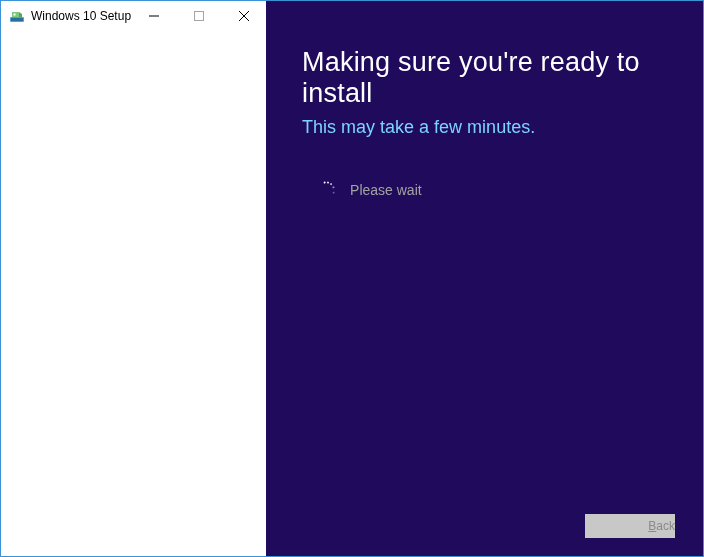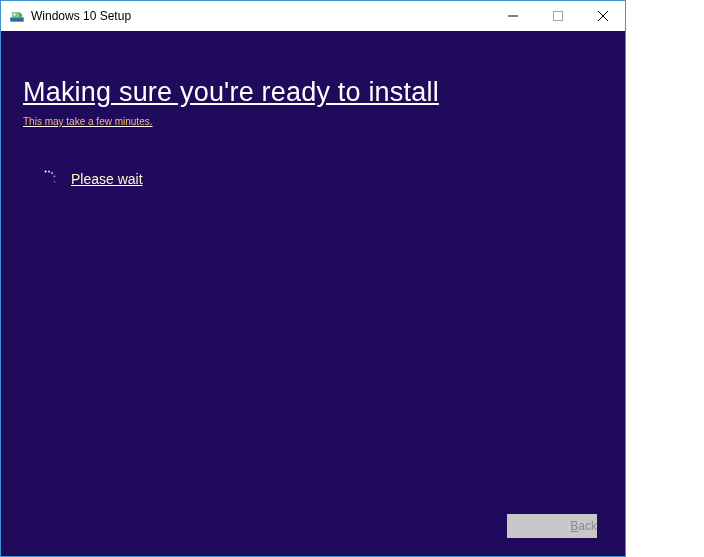--- a/index.html
+++ b/index.html
@@ -8,26 +8,26 @@
       box-sizing: border-box;
     }
     body {
       font-family: "Segoe UI", Tahoma, sans-serif;
       background: #fff;
       width: 704px;
       height: 557px;
       overflow: hidden;
     }
     .window {
-      width: 626px;
+      width: 704px;
       height: 557px;
       border: 1px solid #3a93d6;
       background: #fff;
       display: flex;
-      flex-direction: column;
+      flex-direction: row;
     }
     .titlebar {
       height: 30px;
       display: flex;
       align-items: center;
       justify-content: space-between;
       background: #fff;
       padding-left: 8px;
     }
     .titlebar-left {
@@ -61,32 +61,31 @@
       cursor: default;
     }
     .win-btn svg {
       display: block;
     }
     .content {
       flex: 1;
       background: #1f0a5b;
       color: #fff;
       position: relative;
-      padding: 46px 30px 0 22px;
-      text-decoration: underline;
+      padding: 46px 30px 0 36px;
     }
     .heading {
       font-size: 27px;
       font-weight: 300;
       color: #fff;
       letter-spacing: 0.2px;
     }
     .subheading {
-      font-size: 10px;
-      color: #fdba74;
+      font-size: 18px;
+      color: #7dd3fc;
       margin-top: 8px;
     }
     .wait-row {
       display: flex;
       align-items: center;
       gap: 14px;
       margin-top: 42px;
       margin-left: 14px;
     }
     .spinner {
@@ -100,21 +99,21 @@
       height: 2.4px;
       background: #fff;
       border-radius: 50%;
       left: 50%;
       top: 50%;
       margin-left: -1.2px;
       margin-top: -1.2px;
     }
     .wait-text {
       font-size: 14px;
-      color: #fef9c3;
+      color: #a3a3a3;
     }
     .footer {
       position: absolute;
       bottom: 18px;
       right: 28px;
       display: flex;
       gap: 10px;
     }
     .nav-btn {
       width: 90px;

